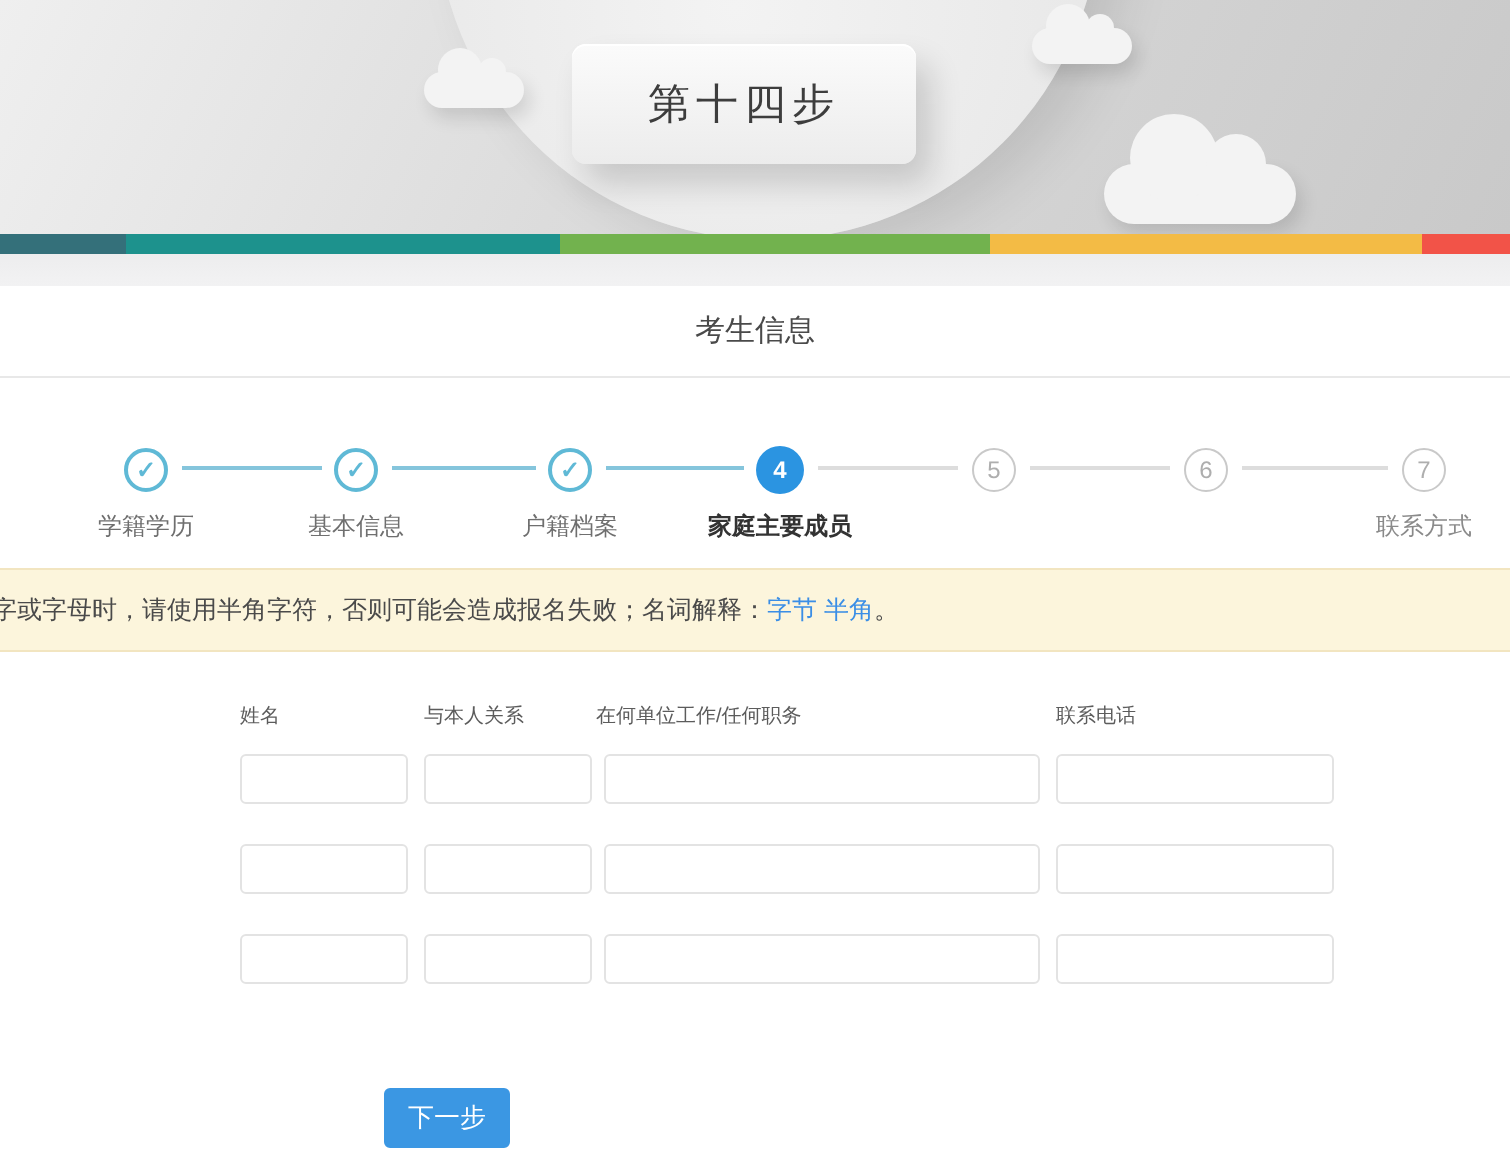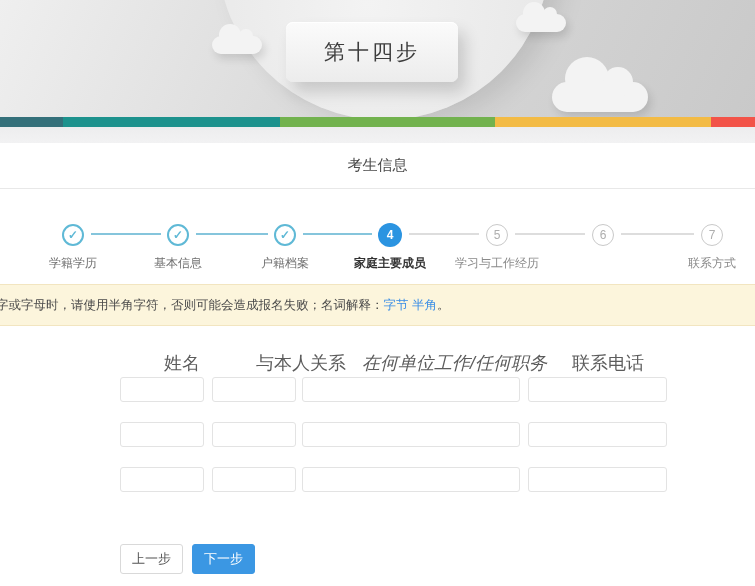--- a/index.html
+++ b/index.html
@@ -57,21 +57,21 @@
   .step-label.todo { color:#8a8a8a; }
 
   
   .notice { position:absolute; left:0; top:284px; width:755px; height:42px; background:#fcf5dc;
             border-top:1px solid #f2e5c0; border-bottom:1px solid #f2e5c0;
             display:flex; align-items:center; font-size:12.5px; color:#4a4a4a; }
   .notice-text { margin-left:-4px; white-space:nowrap; }
   .notice a { text-decoration:none; cursor:pointer; }
 
   
-  .col-label { position:absolute; top:351px; font-size:18px; color:#5c5c5c;margin-left:44px; }
+  .col-label { position:absolute; top:351px; font-size:10px; color:#5c5c5c; }
   .field { position:absolute; height:25px; border:1px solid #e3e3e3; border-radius:3px; background:#fff;
             font-size:13px; color:#333; padding:0 6px; outline:none; }
   .fill-note { position:absolute; left:120px; top:504px; font-size:11.5px; color:#9c9c9c; }
   .btn { position:absolute; top:544px; width:63px; height:30px; border-radius:3px; font-size:13px;
             display:flex; align-items:center; justify-content:center; cursor:pointer; }
   .btn-prev { left:120px; background:#fff; border:1px solid #d9d9d9; color:#555; }
   .btn-next { left:192px; background:#3b97e3; border:1px solid #3b97e3; color:#fff; }
 </style>
 </head>
 <body>
@@ -114,50 +114,46 @@
     <div class="circle done" style="left:274px;"><span>✓</span></div>
     <div class="circle active" style="left: 378px; background: rgb(43, 148, 225);"><span>4</span></div>
     <div class="circle todo" style="left:486px;"><span>5</span></div>
     <div class="circle todo" style="left:592px;"><span>6</span></div>
     <div class="circle todo" style="left:701px;"><span>7</span></div>
 
     <div class="step-label" style="left:3px;text-align:center;">学籍学历</div>
     <div class="step-label" style="left:108px;">基本信息</div>
     <div class="step-label" style="left:215px;">户籍档案</div>
     <div class="step-label active" style="left:320px;">家庭主要成员</div>
-    <div class="step-label todo" style="left:427px;">学习与工作经历</div>
     <div class="step-label todo" style="left:642px;">联系方式</div>
   </div>
 
   <div class="notice" style="background: rgb(252, 245, 220);">
     <div class="notice-text">
       <span>字或字母时，请使用半角字符，否则可能会造成报名失败；名词解释：</span><a style="color: rgb(58, 142, 230); text-align: center;">字节</a>&nbsp;<a style="color: rgb(58, 142, 230);">半角</a><span>。</span>
     </div>
   </div>
 
   <div class="col-label" style="left:120px;">姓名</div>
   <div class="col-label" style="left:212px;">与本人关系</div>
-  <div class="col-label" style="left:318px;font-style:italic;">在何单位工作/任何职务</div>
+  <div class="col-label" style="left:298px;">在何单位工作/任何职务</div>
   <div class="col-label" style="left:528px;">联系电话</div>
 
   <input class="field" style="left: 120px; top: 377px; width: 84px;" value="">
   <input class="field" style="left: 212px; top: 377px; width: 84px;" value="">
   <input class="field" style="left: 302px; top: 377px; width: 218px;" value="">
   <input class="field" style="left: 528px; top: 377px; width: 139px;" value="">
 
   <input class="field" style="left: 120px; top: 422px; width: 84px;" value="">
   <input class="field" style="left: 212px; top: 422px; width: 84px;" value="">
   <input class="field" style="left: 302px; top: 422px; width: 218px;" value="">
   <input class="field" style="left: 528px; top: 422px; width: 139px;" value="">
 
   <input class="field" style="left: 120px; top: 467px; width: 84px;" value="">
   <input class="field" style="left: 212px; top: 467px; width: 84px;" value="">
   <input class="field" style="left: 302px; top: 467px; width: 218px;" value="">
   <input class="field" style="left: 528px; top: 467px; width: 139px;" value="">
 
-  <div class="btn btn-prev">
-    <span>上一步</span>
-  </div>
   <div class="btn btn-next" style="background: rgb(59, 151, 227);">
     <span>下一步</span>
   </div>
 
 </div>
 
 </body></html>

